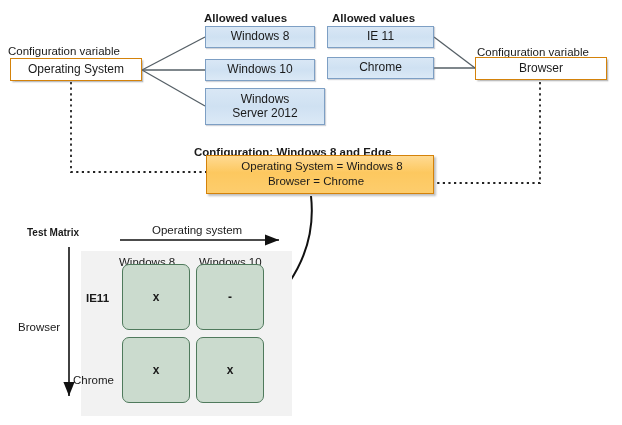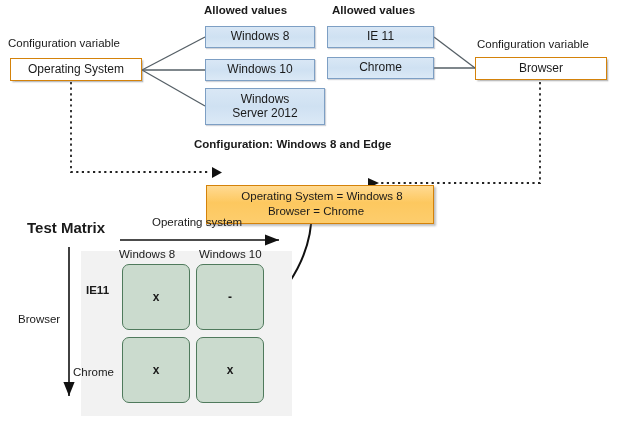--- a/index.html
+++ b/index.html
@@ -61,24 +61,25 @@
     display: block;
     padding: 4px 10px 4px 0;
   }
 
   
   .lbl {
     position: absolute;
     font-size: 11.5px;
     color: #1a1a1a;
     white-space: nowrap;
+    margin-top: 8px;
   }
   .lbl-bold {
     font-weight: bold;
-    font-size: 15px;
+    font-size: 10px;
   }
   .lbl-head {
     font-weight: bold;
     font-size: 11.5px;
   }
 
   
   #matrix-panel {
     position: absolute;
     background: #f2f2f2;
@@ -186,21 +187,21 @@
   <div class="box box-value" style="left:327px; top:57px; width:107px; height:22px;">
     <span>Chrome</span>
   </div>
 
   <div class="box box-var" style="left:475px; top:57px; width:132px; height:23px;">
     <span>Browser</span>
   </div>
 
   <div class="lbl lbl-head" style="left:194px; top:138px;">Configuration: Windows 8 and Edge</div>
 
-  <div class="box box-config" style="left:206px; top:155px; width:228px; height:39px;margin-top:30px;">
+  <div class="box box-config" style="left:206px; top:155px; width:228px; height:39px;">
     <span class="config-line config-line-1">Operating System = Windows 8</span>
     <span class="config-line config-line-2">Browser = Chrome</span>
   </div>
 
   <div class="lbl lbl-bold" style="left:27px; top:219px;">Test Matrix</div>
 
   <div class="lbl" style="left:152px; top:216px;">Operating system</div>
 
   <div class="lbl" style="left:18px; top:313px;">Browser</div>
 

